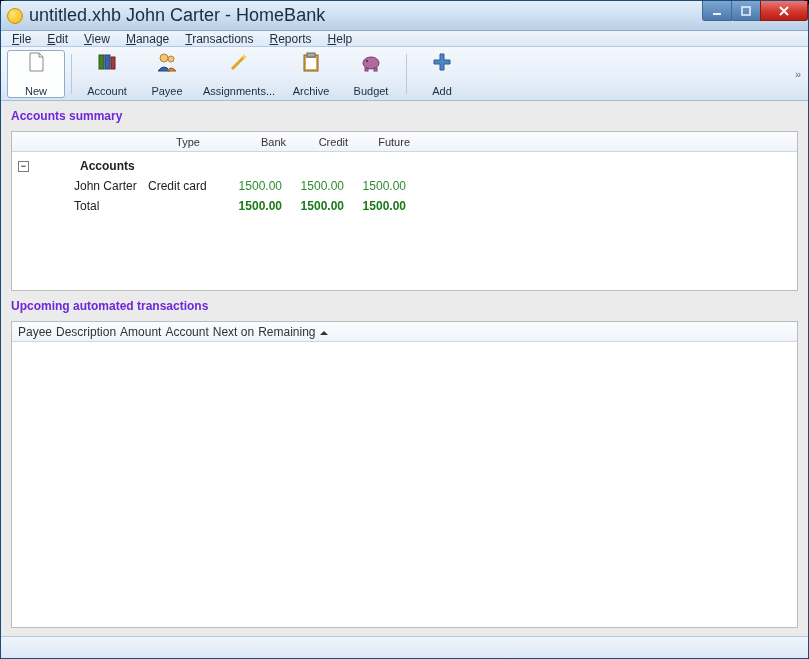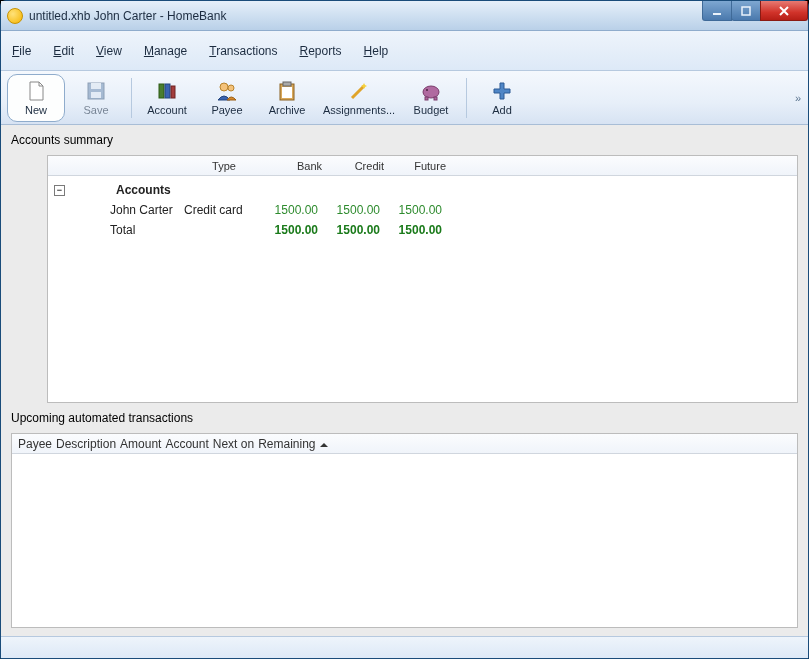--- a/index.html
+++ b/index.html
@@ -32,21 +32,21 @@
   }
   .titlebar .app-icon {
     width: 16px; height: 16px;
     border-radius: 50%;
     background: radial-gradient(circle at 35% 35%, #ffe27a, #f5b400);
     border: 1px solid #c79200;
     margin-right: 6px;
   }
   .titlebar .title {
     color: #1c2c40;
-    font-size: 12px;
+    font-size: 18px;
   }
   .win-controls {
     position: absolute;
     right: 0;
     top: 0;
     display: flex;
     height: 20px;
   }
   .win-btn {
     width: 30px;
@@ -64,27 +64,27 @@
   .win-btn.min, .win-btn.max { border-bottom-left-radius: 3px; }
   .win-btn.close {
     width: 48px;
     background: linear-gradient(to bottom, #e77a72 0%, #d1332a 60%, #b61e16 100%);
     border-color: #8a1a13;
     border-bottom-right-radius: 3px;
     font-weight: bold;
   }
   .win-btn svg { width: 12px; height: 10px; }
   .menubar {
-    height: 40px;
+    height: 16px;
     background: linear-gradient(to bottom, #eef4fb 0%, #dde9f7 100%);
     border-bottom: 1px solid #b6c9df;
     display: flex;
     align-items: center;
     padding: 0 4px;
-    gap: 8px;
+    gap: 2px;
   }
   .menubar .menu-item {
     padding: 2px 7px;
     color: #1c2c40;
     cursor: default;
   }
   .menubar .menu-item u { text-decoration: underline; }
   .toolbar {
     height: 54px;
     background: linear-gradient(to bottom, #f4f8fd 0%, #e7eff9 60%, #d7e3f3 100%);
@@ -94,24 +94,24 @@
     padding: 2px 6px;
     gap: 2px;
     position: relative;
   }
   .tool {
     width: 58px;
     height: 48px;
     display: flex;
     flex-direction: column;
     align-items: center;
-    justify-content: center;
-    gap: 1px;
+    justify-content: flex-start;
+    gap: 11px;
     cursor: default;
-    border-radius: 10px;
+    border-radius: 3px;
   }
   .tool.selected {
     border: 1px solid #8faccc;
     background: #fdfefe;
   }
   .tool.wide { width: 82px; }
   .tool.disabled { opacity: 0.55; }
   .tool .ic { width: 24px; height: 24px; display:flex; align-items:center; justify-content:center; }
   .tool .lbl { font-size: 11px; color: #1c2c40; }
   .tool-sep {
@@ -143,34 +143,33 @@
   }
   .client {
     flex: 1;
     background: #ebebeb;
     display: flex;
     flex-direction: column;
     padding: 6px 10px 8px 10px;
     gap: 6px;
   }
   .section-title {
-    font-weight: normal;
-    color: #000000;
+    font-weight: bold;
+    color: #6d28d9;
     font-size: 12px;
     padding: 2px 0;
   }
   .panel {
     background: #fff;
     border: 1px solid #bcbcbc;
   }
   .panel.accounts {
-    height: 248px;
-    display: flex;
-    flex-direction: column;
-    margin-left: 36px;
+    height: 160px;
+    display: flex;
+    flex-direction: column;
   }
   .grid-header {
     height: 20px;
     background: linear-gradient(to bottom, #fbfcfe 0%, #f0f4fa 100%);
     border-bottom: 1px solid #d0d6de;
     display: flex;
     align-items: center;
     font-size: 11px;
     color: #333;
     padding-left: 140px;
@@ -274,30 +273,20 @@
   <div class="toolbar">
     <div class="tool selected">
       <div class="ic">
         <svg width="22" height="22" viewBox="0 0 22 22">
             <path d="M5 2 h9 l4 4 v14 h-13 z" fill="#fff" stroke="#888"></path>
             <path d="M14 2 v4 h4" fill="none" stroke="#888"></path>
           </svg>
       </div>
       <div class="lbl">New</div>
     </div>
-    <div class="tool disabled">
-      <div class="ic">
-        <svg width="22" height="22" viewBox="0 0 22 22">
-            <rect x="3" y="3" width="16" height="16" fill="#6d8db3" stroke="#415d7e"></rect>
-            <rect x="6" y="3" width="10" height="6" fill="#dce6f1"></rect>
-            <rect x="6" y="12" width="10" height="6" fill="#dce6f1"></rect>
-          </svg>
-      </div>
-      <div class="lbl">Save</div>
-    </div>
     <div class="tool-sep"></div>
     <div class="tool">
       <div class="ic">
         <svg width="24" height="22" viewBox="0 0 24 22">
             <rect x="4" y="4" width="5" height="14" fill="#4a7d2e" stroke="#2d5a15"></rect>
             <rect x="10" y="4" width="5" height="14" fill="#3a63b0" stroke="#23447e"></rect>
             <rect x="16" y="6" width="4" height="12" fill="#a33d3d" stroke="#6e2323"></rect>
           </svg>
       </div>
       <div class="lbl">Account</div>
@@ -306,38 +295,38 @@
       <div class="ic">
         <svg width="24" height="22" viewBox="0 0 24 22">
             <circle cx="9" cy="7" r="4" fill="#f4c27a" stroke="#b8842e"></circle>
             <path d="M3 20 q6 -8 12 0 z" fill="#3a63b0" stroke="#23447e"></path>
             <circle cx="16" cy="8" r="3" fill="#f4c27a" stroke="#b8842e"></circle>
             <path d="M12 20 q4 -6 9 0 z" fill="#d68a2e" stroke="#9a5d12"></path>
           </svg>
       </div>
       <div class="lbl">Payee</div>
     </div>
+    <div class="tool wide">
+      <div class="ic">
+        <svg width="22" height="22" viewBox="0 0 22 22">
+            <path d="M4 18 L16 6" stroke="#e0a429" stroke-width="3"></path>
+            <path d="M16 3 l1 2 l2 1 l-2 1 l-1 2 l-1 -2 l-2 -1 l2 -1 z" fill="#f6d13b"></path>
+          </svg>
+      </div>
+      <div class="lbl">Assignments...</div>
+    </div>
     <div class="tool">
       <div class="ic">
         <svg width="20" height="22" viewBox="0 0 20 22">
             <rect x="3" y="4" width="14" height="16" fill="#d9a85a" stroke="#8a6020"></rect>
             <rect x="6" y="2" width="8" height="4" fill="#aaa" stroke="#666"></rect>
             <rect x="5" y="7" width="10" height="11" fill="#fff"></rect>
           </svg>
       </div>
       <div class="lbl">Archive</div>
-    </div>
-    <div class="tool wide">
-      <div class="ic">
-        <svg width="22" height="22" viewBox="0 0 22 22">
-            <path d="M4 18 L16 6" stroke="#e0a429" stroke-width="3"></path>
-            <path d="M16 3 l1 2 l2 1 l-2 1 l-1 2 l-1 -2 l-2 -1 l2 -1 z" fill="#f6d13b"></path>
-          </svg>
-      </div>
-      <div class="lbl">Assignments...</div>
     </div>
     <div class="tool">
       <div class="ic">
         <svg width="24" height="22" viewBox="0 0 24 22">
             <ellipse cx="12" cy="12" rx="8" ry="6" fill="#b06aa0" stroke="#7a3d6c"></ellipse>
             <circle cx="8" cy="10" r="1" fill="#4a2340"></circle>
             <rect x="6" y="17" width="3" height="3" fill="#b06aa0" stroke="#7a3d6c"></rect>
             <rect x="15" y="17" width="3" height="3" fill="#b06aa0" stroke="#7a3d6c"></rect>
           </svg>
       </div>

